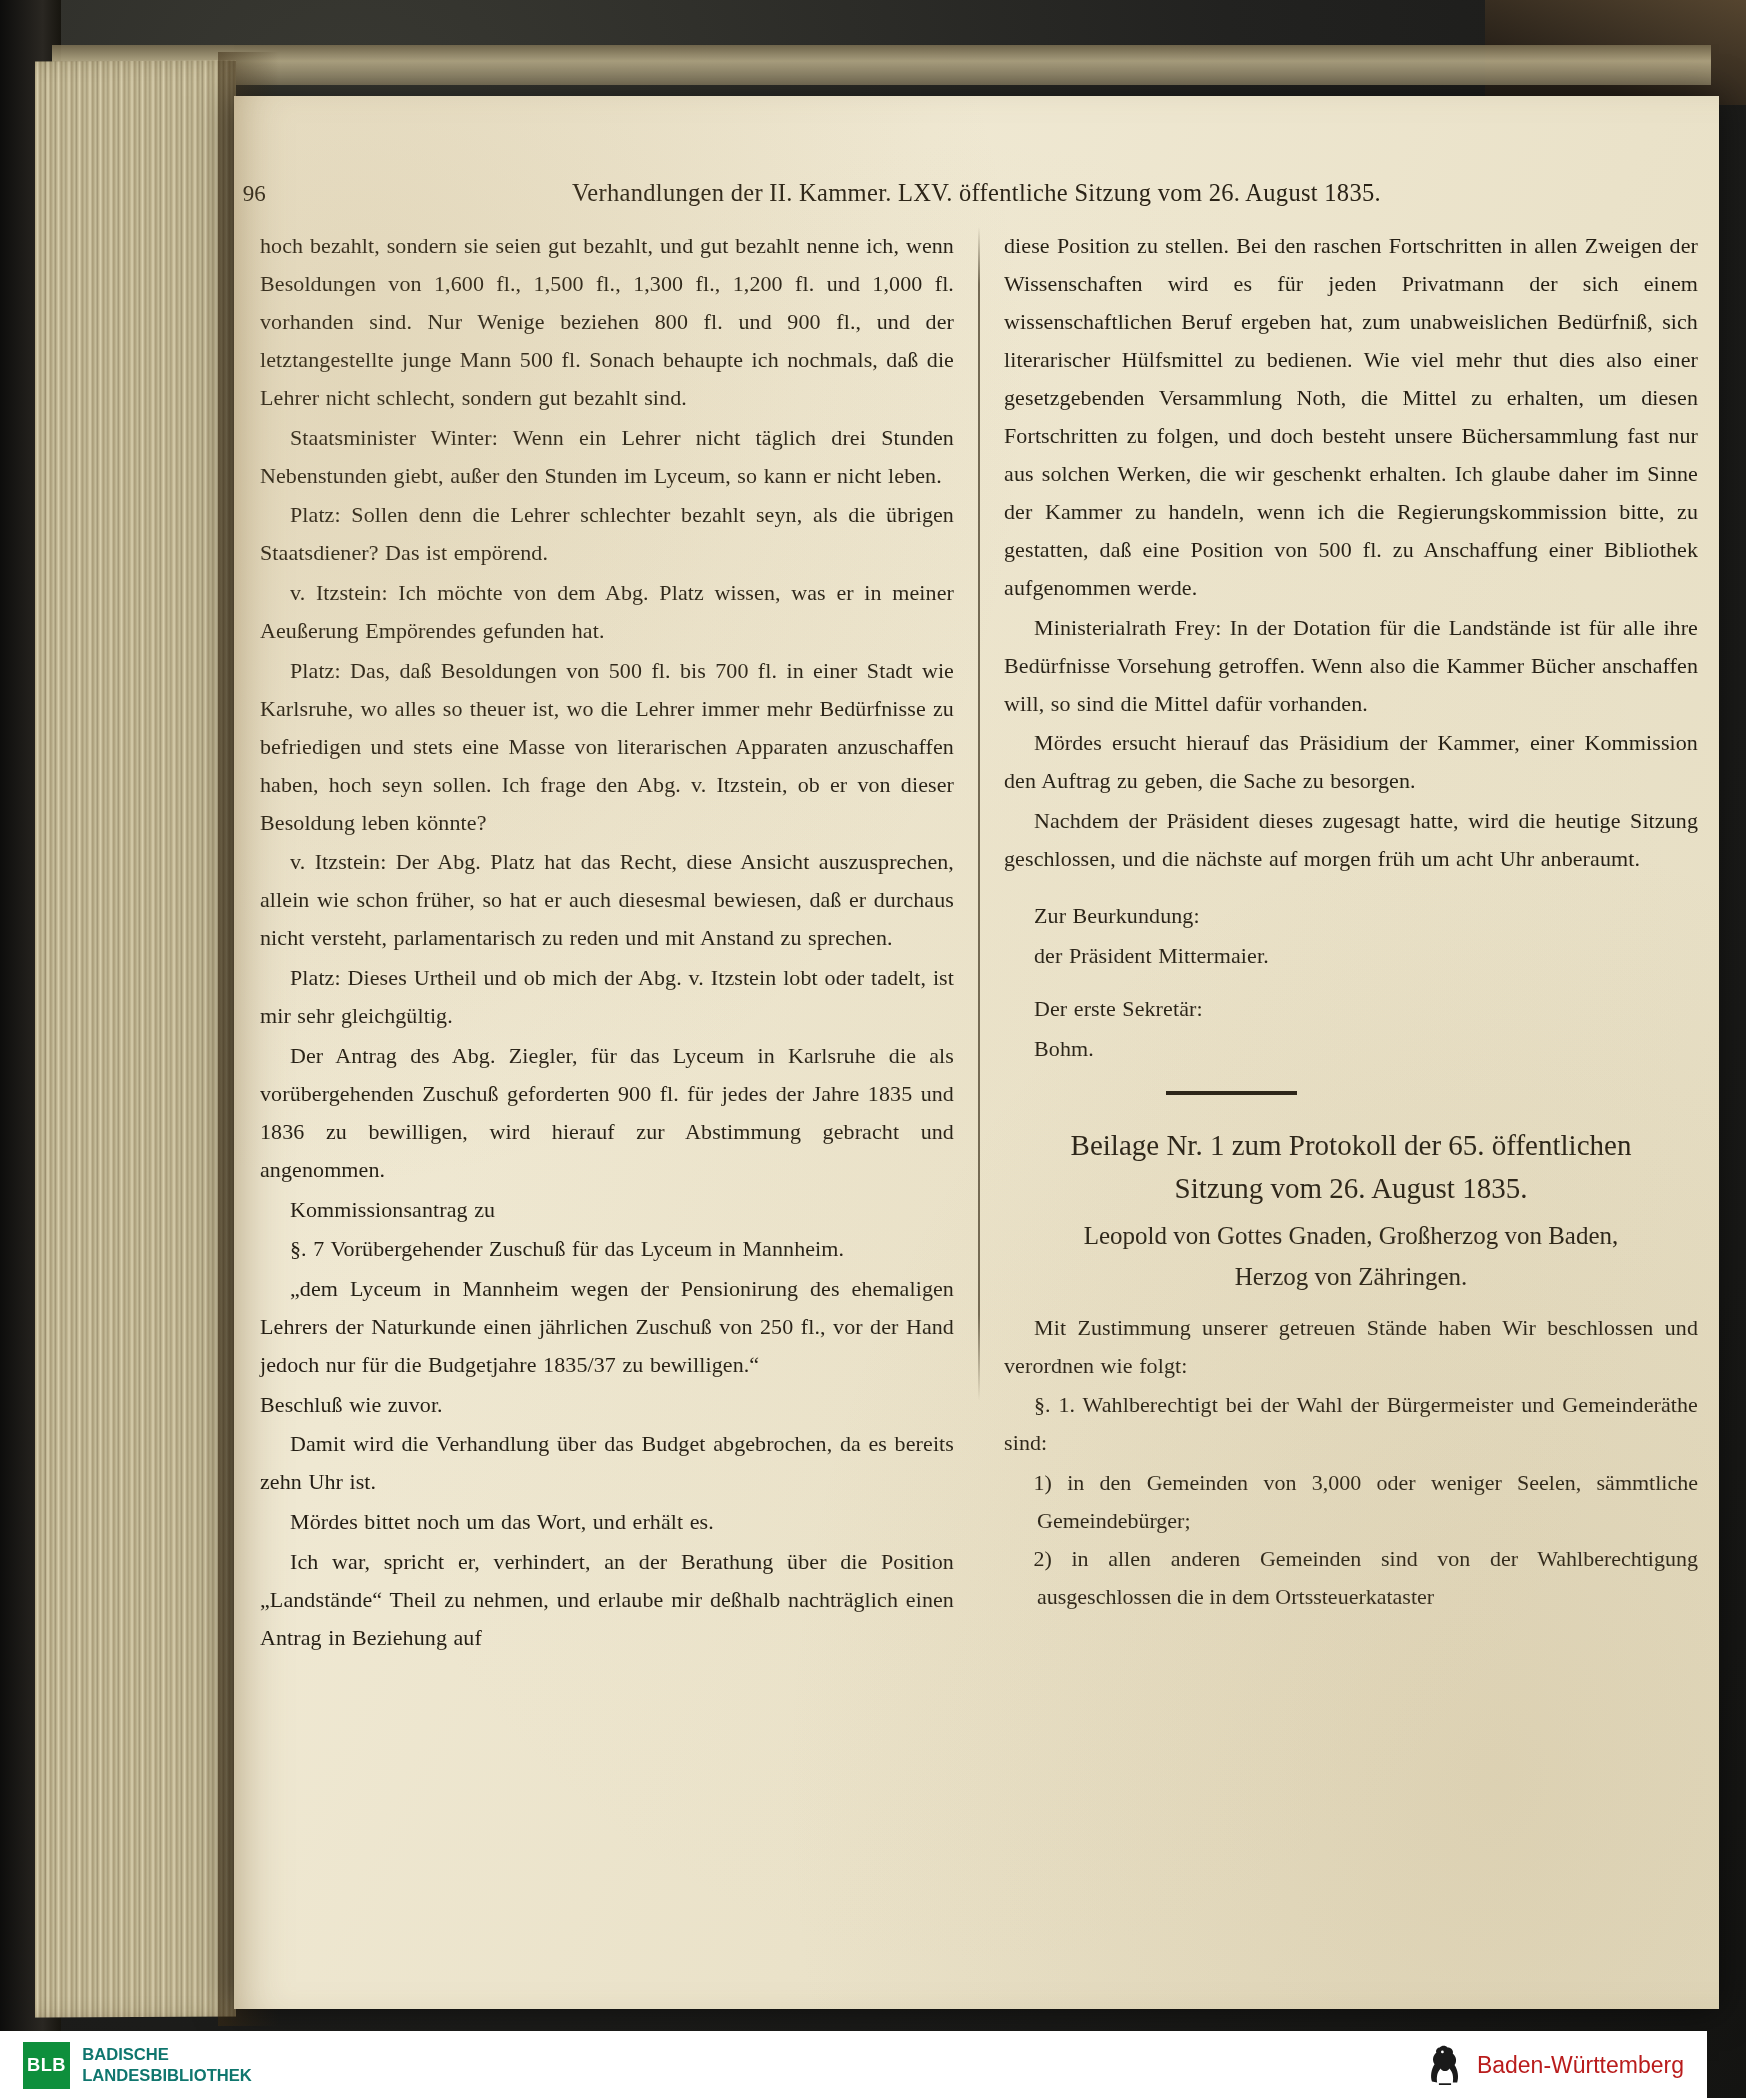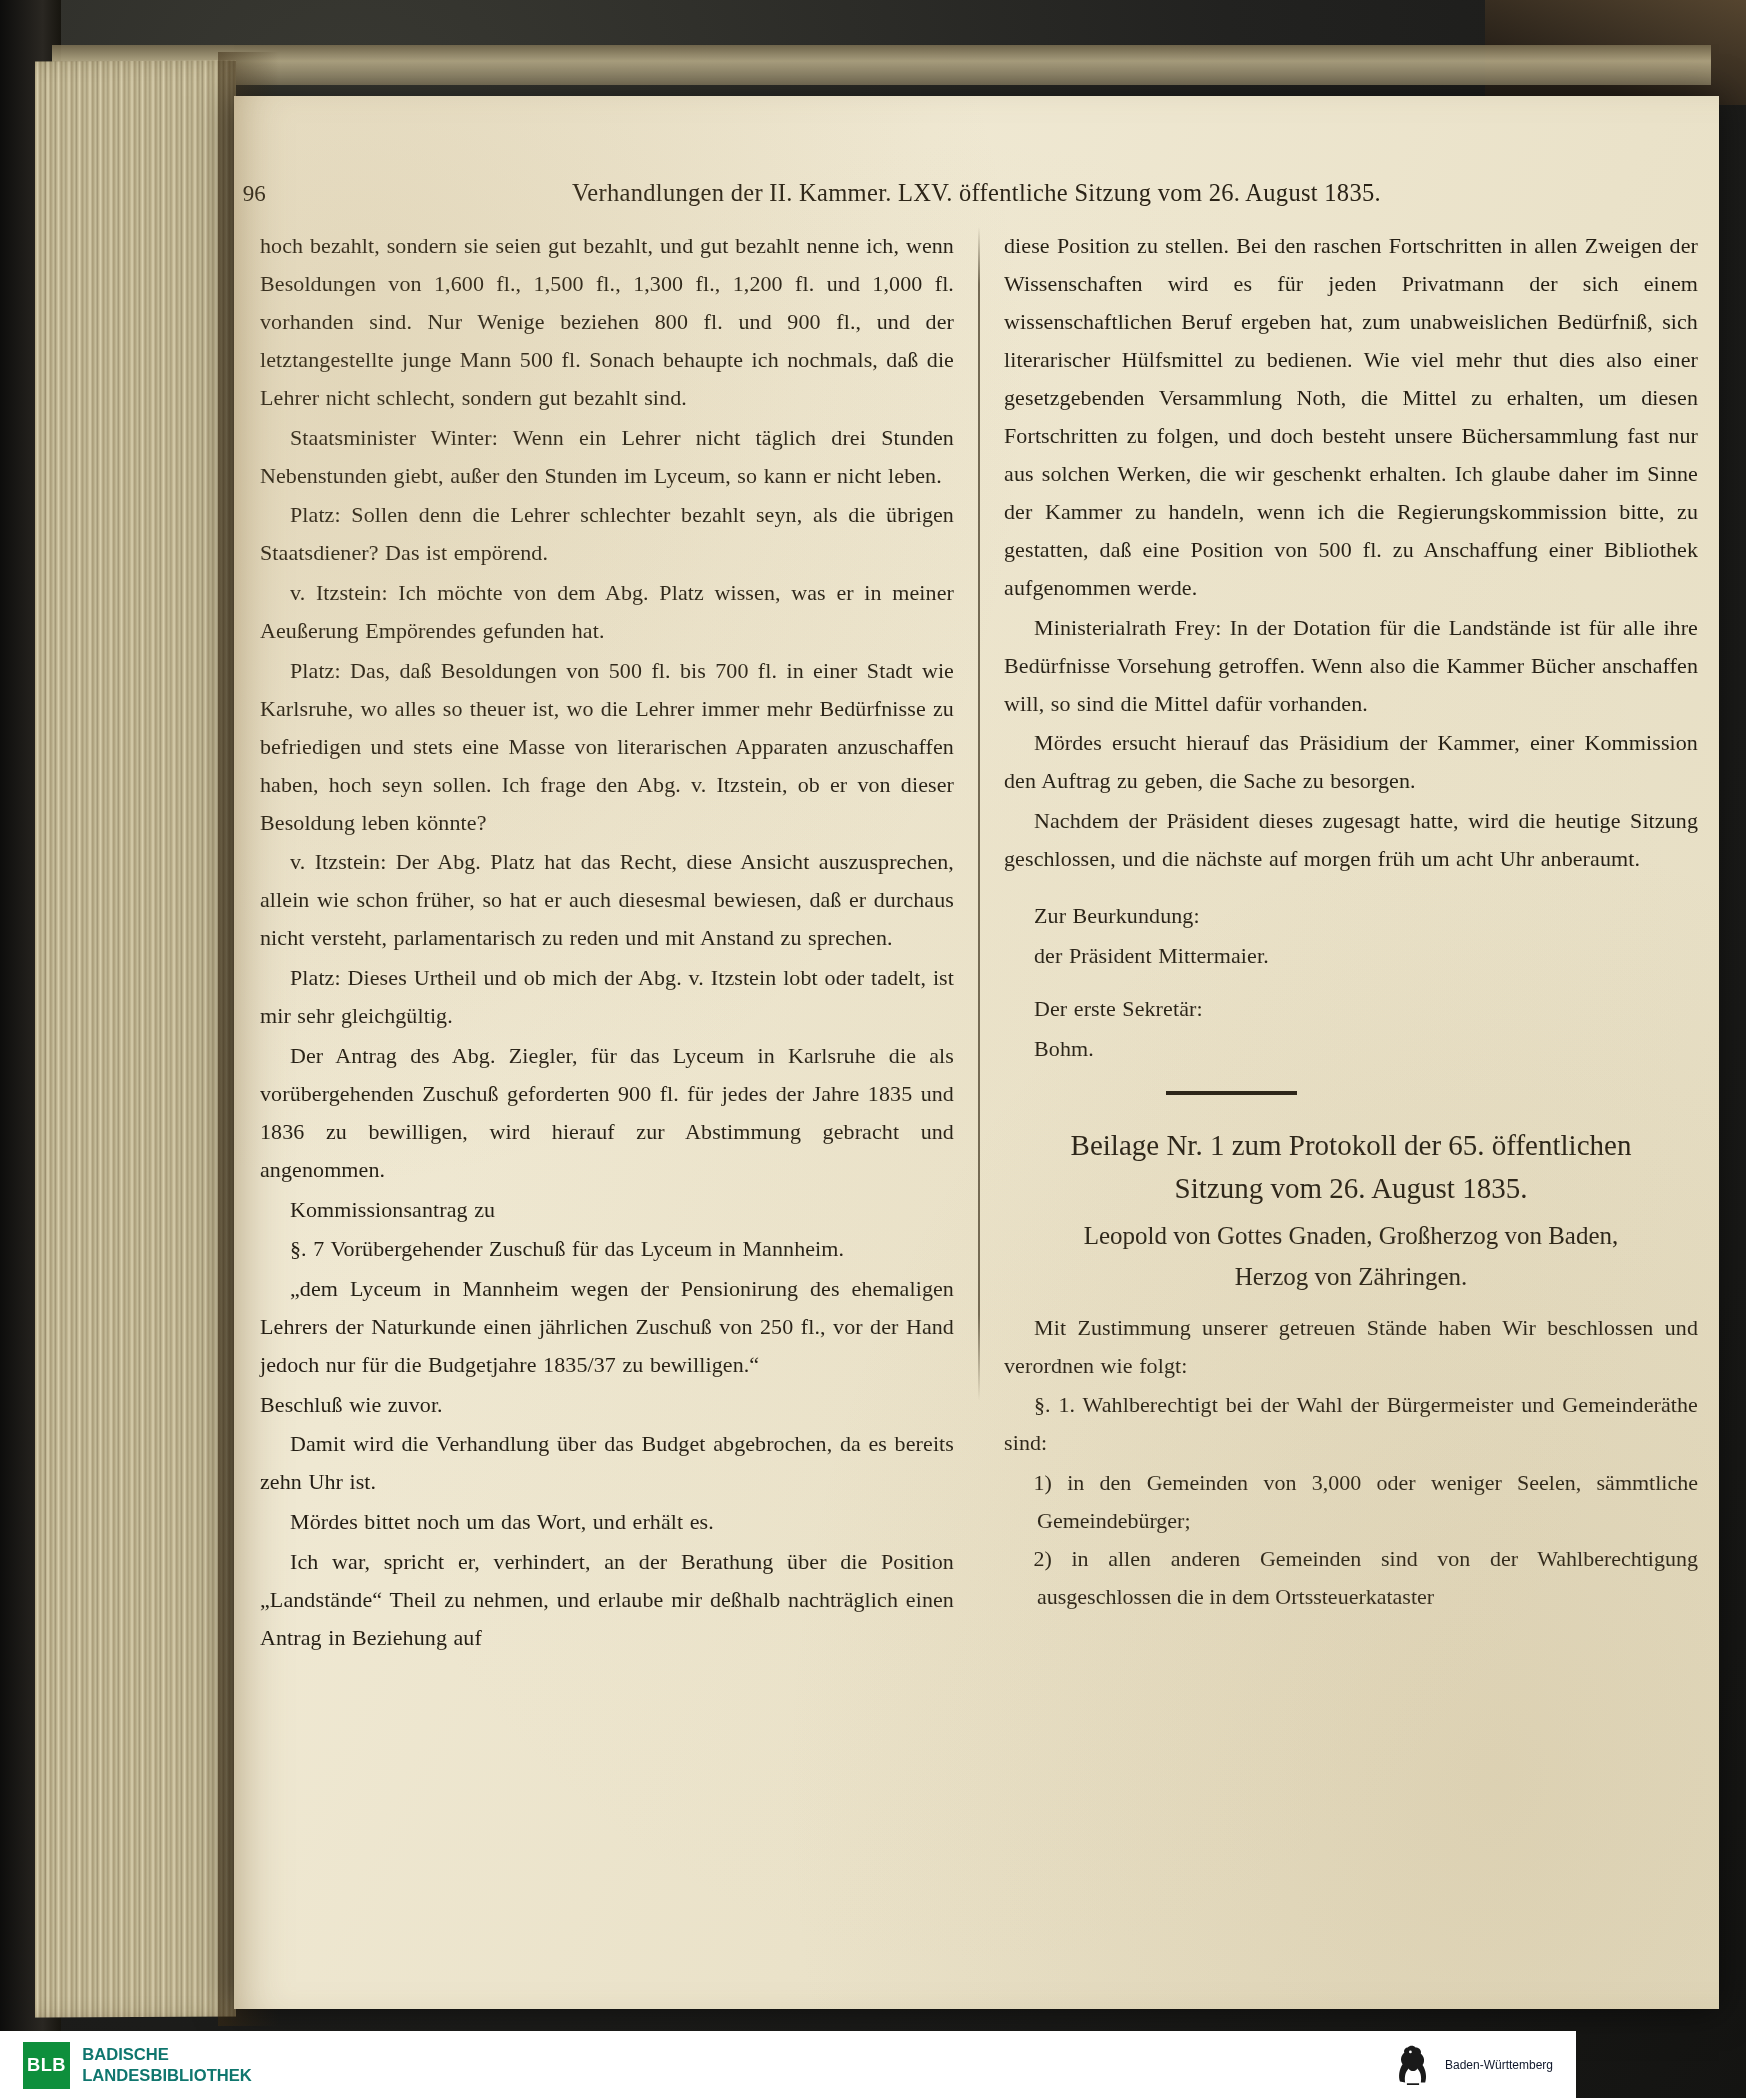--- a/index.html
+++ b/index.html
@@ -178,21 +178,21 @@
     color: #241e14;
     text-align: justify;
     padding-left: 33px;
     text-indent: -3.5px;
   }
 
   
   #footer {
     position: absolute;
     left: 0; bottom: 0;
-    width: 1576px;
+    width: 1707px;
     height: 68px;
     background: #ffffff;
     display: flex;
     align-items: center;
     justify-content: space-between;
     padding: 0 23px;
     box-sizing: border-box;
   }
   #blb-logo {
     display: flex;
@@ -222,22 +222,22 @@
     display: flex;
     align-items: center;
     gap: 12.2px;
   }
   #bw-griffin {
     width: 40px; height: 44px;
     display: block;
   }
   #bw-text {
     font-family: "Liberation Sans", sans-serif;
-    font-size: 12px;
-    color: #0f172a;
+    font-size: 23px;
+    color: #b91c1c;
   }
 </style>
 </head>
 <body>
 
 <div id="scan">
   <div id="cover-strip"></div>
   <div id="cover-top-right"></div>
   <div id="book-edge-top"></div>
   <div id="book-edge"></div>

